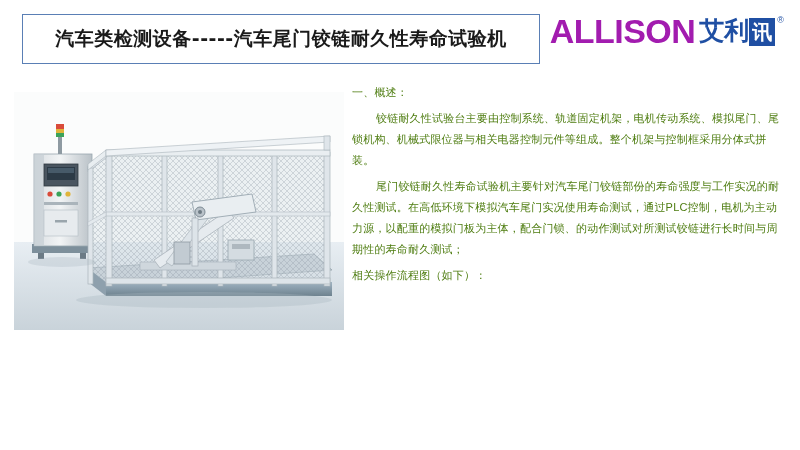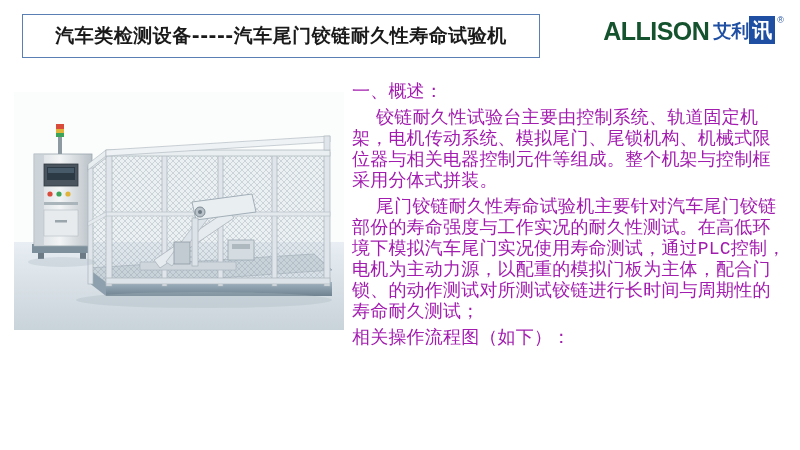--- a/index.html
+++ b/index.html
@@ -14,21 +14,21 @@
     overflow: hidden;
     position: relative;
   }
 
   
   .title-box {
     position: absolute;
     left: 22px;
     top: 14px;
     width: 518px;
-    height: 44px;
+    height: 50px;
     border: 1px solid #5a7fb5;
     box-sizing: border-box;
     display: flex;
     align-items: center;
     justify-content: center;
     background: #ffffff;
   }
   .title-text {
     font-size: 19px;
     font-weight: bold;
@@ -40,34 +40,34 @@
 
   .brand {
     position: absolute;
     right: 16px;
     top: 14px;
     display: flex;
     align-items: flex-start;
     height: 42px;
   }
   .brand-en {
-    font-size: 25px;
-    font-weight: bold;
-    color: #14532d;
+    font-size: 34px;
+    font-weight: bold;
+    color: #a21caf;
     letter-spacing: -0.5px;
     line-height: 34px;
     font-family: "Liberation Sans", sans-serif;
   }
   .brand-cn-wrap {
     display: flex;
     align-items: baseline;
     margin-left: 4px;
   }
   .brand-cn {
-    font-size: 18px;
+    font-size: 25px;
     font-weight: bold;
     color: #1f4fa3;
     line-height: 34px;
     font-family: "DejaVu Sans", sans-serif;
   }
   .brand-badge {
     display: inline-block;
     background: #1f4fa3;
     color: #ffffff;
     font-size: 20px;
@@ -98,24 +98,24 @@
 
   
   .content {
     position: absolute;
     left: 352px;
     top: 82px;
     width: 436px;
   }
   .content p {
     margin: 0 0 5px 0;
-    font-size: 18px;
+    font-size: 11px;
     line-height: 21px;
-    color: #a21caf;
-    font-family: Liberation Mono, monospace;
+    color: #4d7c0f;
+    font-family: Liberation Sans, sans-serif;
     letter-spacing: 0.2px;
   }
   .indent { text-indent: 24px; }
   .flow p { margin-bottom: 4px; }
 </style>
 </head>
 <body>
 
 <div class="title-box">
   <span class="title-text">汽车类检测设备-----汽车尾门铰链耐久性寿命试验机</span>

